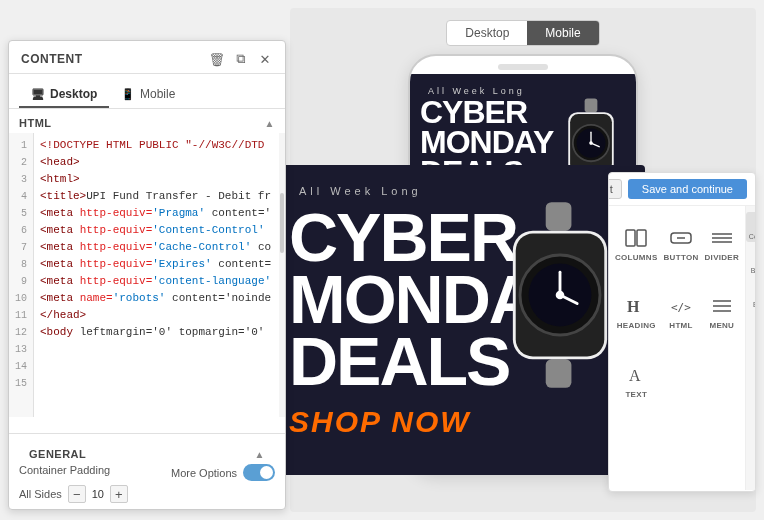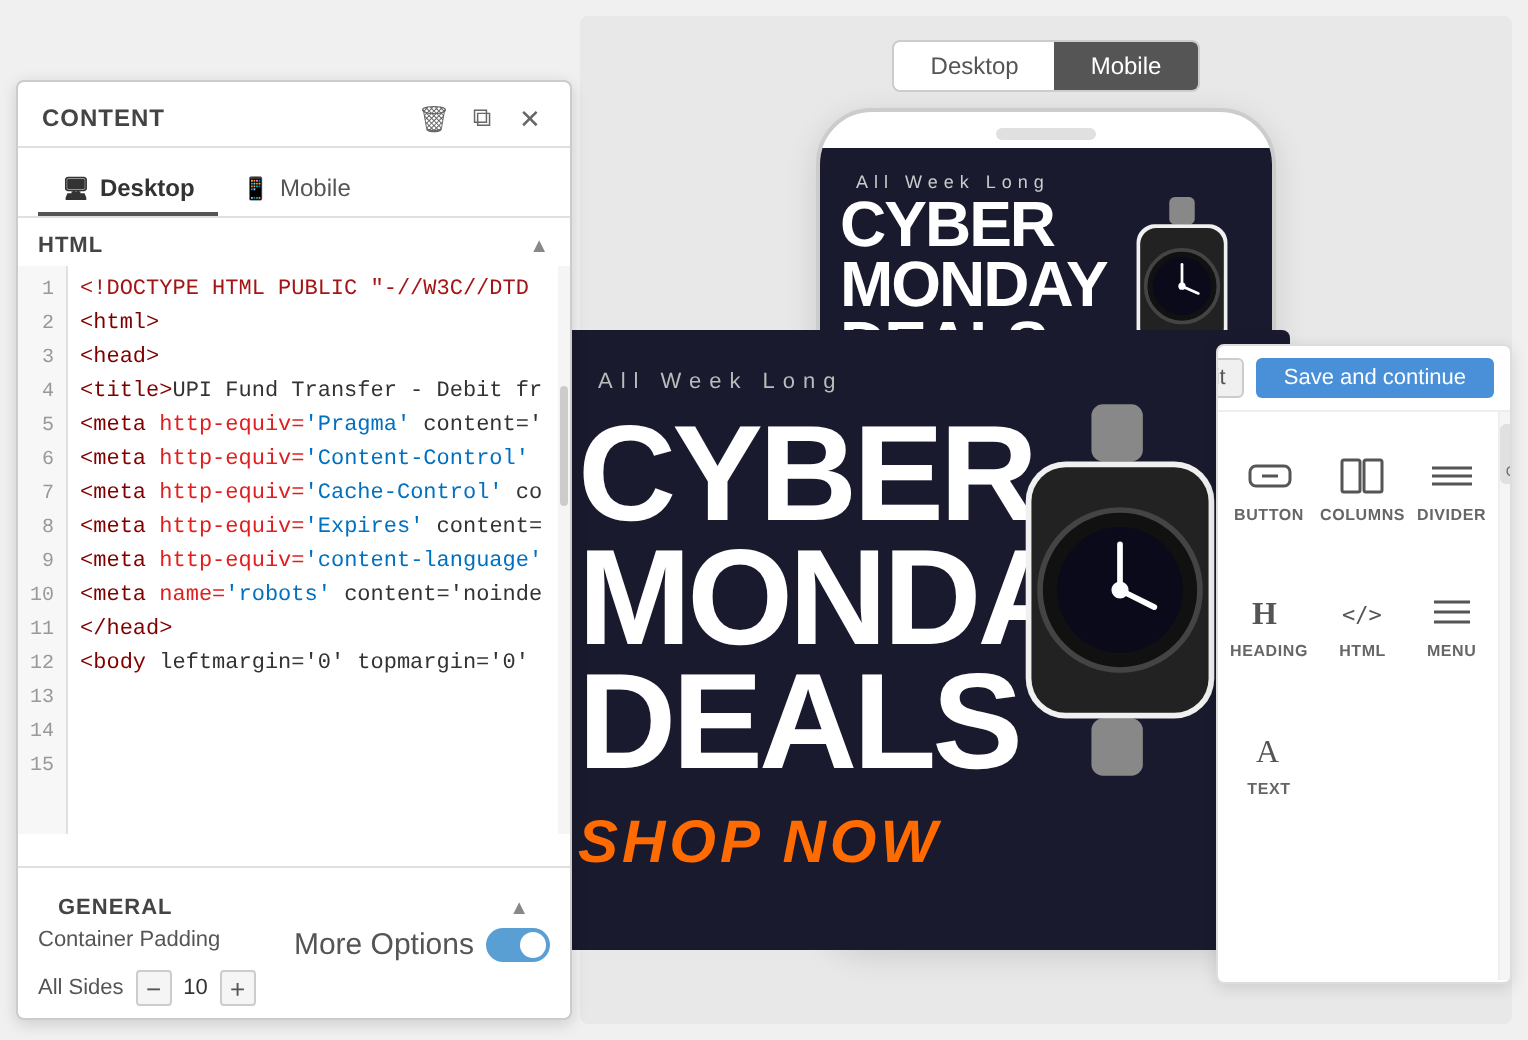--- a/index.html
+++ b/index.html
@@ -163,21 +163,21 @@
       margin-bottom: 4px;
       gap: 16px;
     }
 
     .general-label {
       font-size: 11px;
       color: #555;
     }
 
     .more-options-btn {
-      font-size: 15px;
+      font-size: 11px;
       color: #555;
       cursor: pointer;
       background: none;
       border: none;
     }
 
     .toggle {
       width: 32px;
       height: 17px;
       background: #5a9fd4;
@@ -602,22 +602,22 @@
     <span class="chevron">▲</span>
   </div>
 
   <div class="code-editor">
     <div class="code-lines">
       <div class="line-numbers">
         1<br>2<br>3<br>4<br>5<br>6<br>7<br>8<br>9<br>10<br>11<br>12<br>13<br>14<br>15
       </div>
       <div class="code-content">
         <span class="code-line"><span class="kw">&lt;!DOCTYPE HTML PUBLIC "-//W3C//DTD</span></span>
+        <span class="code-line"><span class="tag">&lt;head&gt;</span></span>
         <span class="code-line"><span class="tag">&lt;html&gt;</span></span>
-        <span class="code-line"><span class="tag">&lt;head&gt;</span></span>
         <span class="code-line"><span class="tag">&lt;title&gt;</span>UPI Fund Transfer - Debit fr</span>
         <span class="code-line"><span class="tag">&lt;meta</span> <span class="attr">http-equiv=<span class="val">'Pragma'</span></span> content='</span>
         <span class="code-line"><span class="tag">&lt;meta</span> <span class="attr">http-equiv=<span class="val">'Content-Control'</span></span></span>
         <span class="code-line"><span class="tag">&lt;meta</span> <span class="attr">http-equiv=<span class="val">'Cache-Control'</span></span> co</span>
         <span class="code-line"><span class="tag">&lt;meta</span> <span class="attr">http-equiv=<span class="val">'Expires'</span></span> content=</span>
         <span class="code-line"><span class="tag">&lt;meta</span> <span class="attr">http-equiv=<span class="val">'content-language'</span></span></span>
         <span class="code-line"><span class="tag">&lt;meta</span> <span class="attr">name=<span class="val">'robots'</span></span> content='noinde</span>
         <span class="code-line"><span class="tag">&lt;/head&gt;</span></span>
         <span class="code-line"><span class="tag">&lt;body</span> leftmargin='0' topmargin='0'</span>
         <span class="code-line"></span>
@@ -709,35 +709,35 @@
   <div class="blocks-topbar">
     <button class="exit-btn">Exit</button>
     <button class="save-btn">Save and continue</button>
   </div>
   <div class="blocks-sidebar">
     <div class="blocks-main">
 
       <div class="block-item">
         <div class="block-icon">
           <svg width="22" height="18" viewBox="0 0 22 18">
+            <rect x="1" y="1" width="9" height="16" rx="1" fill="none" stroke="#555" stroke-width="1.5"></rect>
+            <rect x="12" y="1" width="9" height="16" rx="1" fill="none" stroke="#555" stroke-width="1.5"></rect>
+          </svg>
+        </div>
+        <span class="block-label">COLUMNS</span>
+      </div>
+
+      <div class="block-item">
+        <div class="block-icon">
+          <svg width="22" height="18" viewBox="0 0 22 18">
             <rect x="1" y="4" width="20" height="10" rx="3" fill="none" stroke="#555" stroke-width="1.5"></rect>
             <line x1="7" y1="9" x2="15" y2="9" stroke="#555" stroke-width="1.5"></line>
           </svg>
         </div>
         <span class="block-label">BUTTON</span>
-      </div>
-
-      <div class="block-item">
-        <div class="block-icon">
-          <svg width="22" height="18" viewBox="0 0 22 18">
-            <rect x="1" y="1" width="9" height="16" rx="1" fill="none" stroke="#555" stroke-width="1.5"></rect>
-            <rect x="12" y="1" width="9" height="16" rx="1" fill="none" stroke="#555" stroke-width="1.5"></rect>
-          </svg>
-        </div>
-        <span class="block-label">COLUMNS</span>
       </div>
 
       <div class="block-item">
         <div class="block-icon">
           <svg width="22" height="18" viewBox="0 0 22 18">
             <line x1="1" y1="5" x2="21" y2="5" stroke="#555" stroke-width="1.5"></line>
             <line x1="1" y1="9" x2="21" y2="9" stroke="#555" stroke-width="1.5"></line>
             <line x1="1" y1="13" x2="21" y2="13" stroke="#555" stroke-width="1.5"></line>
           </svg>
         </div>

